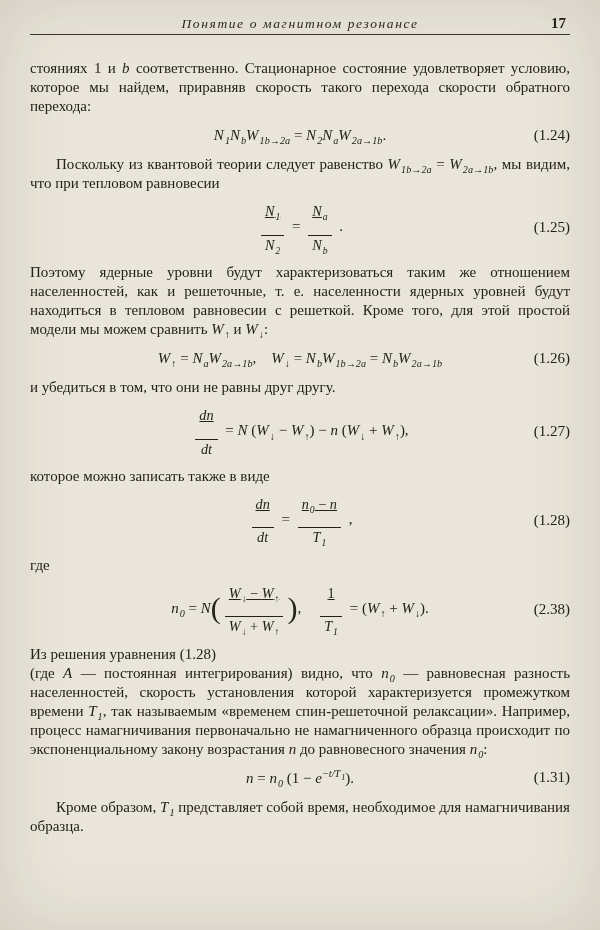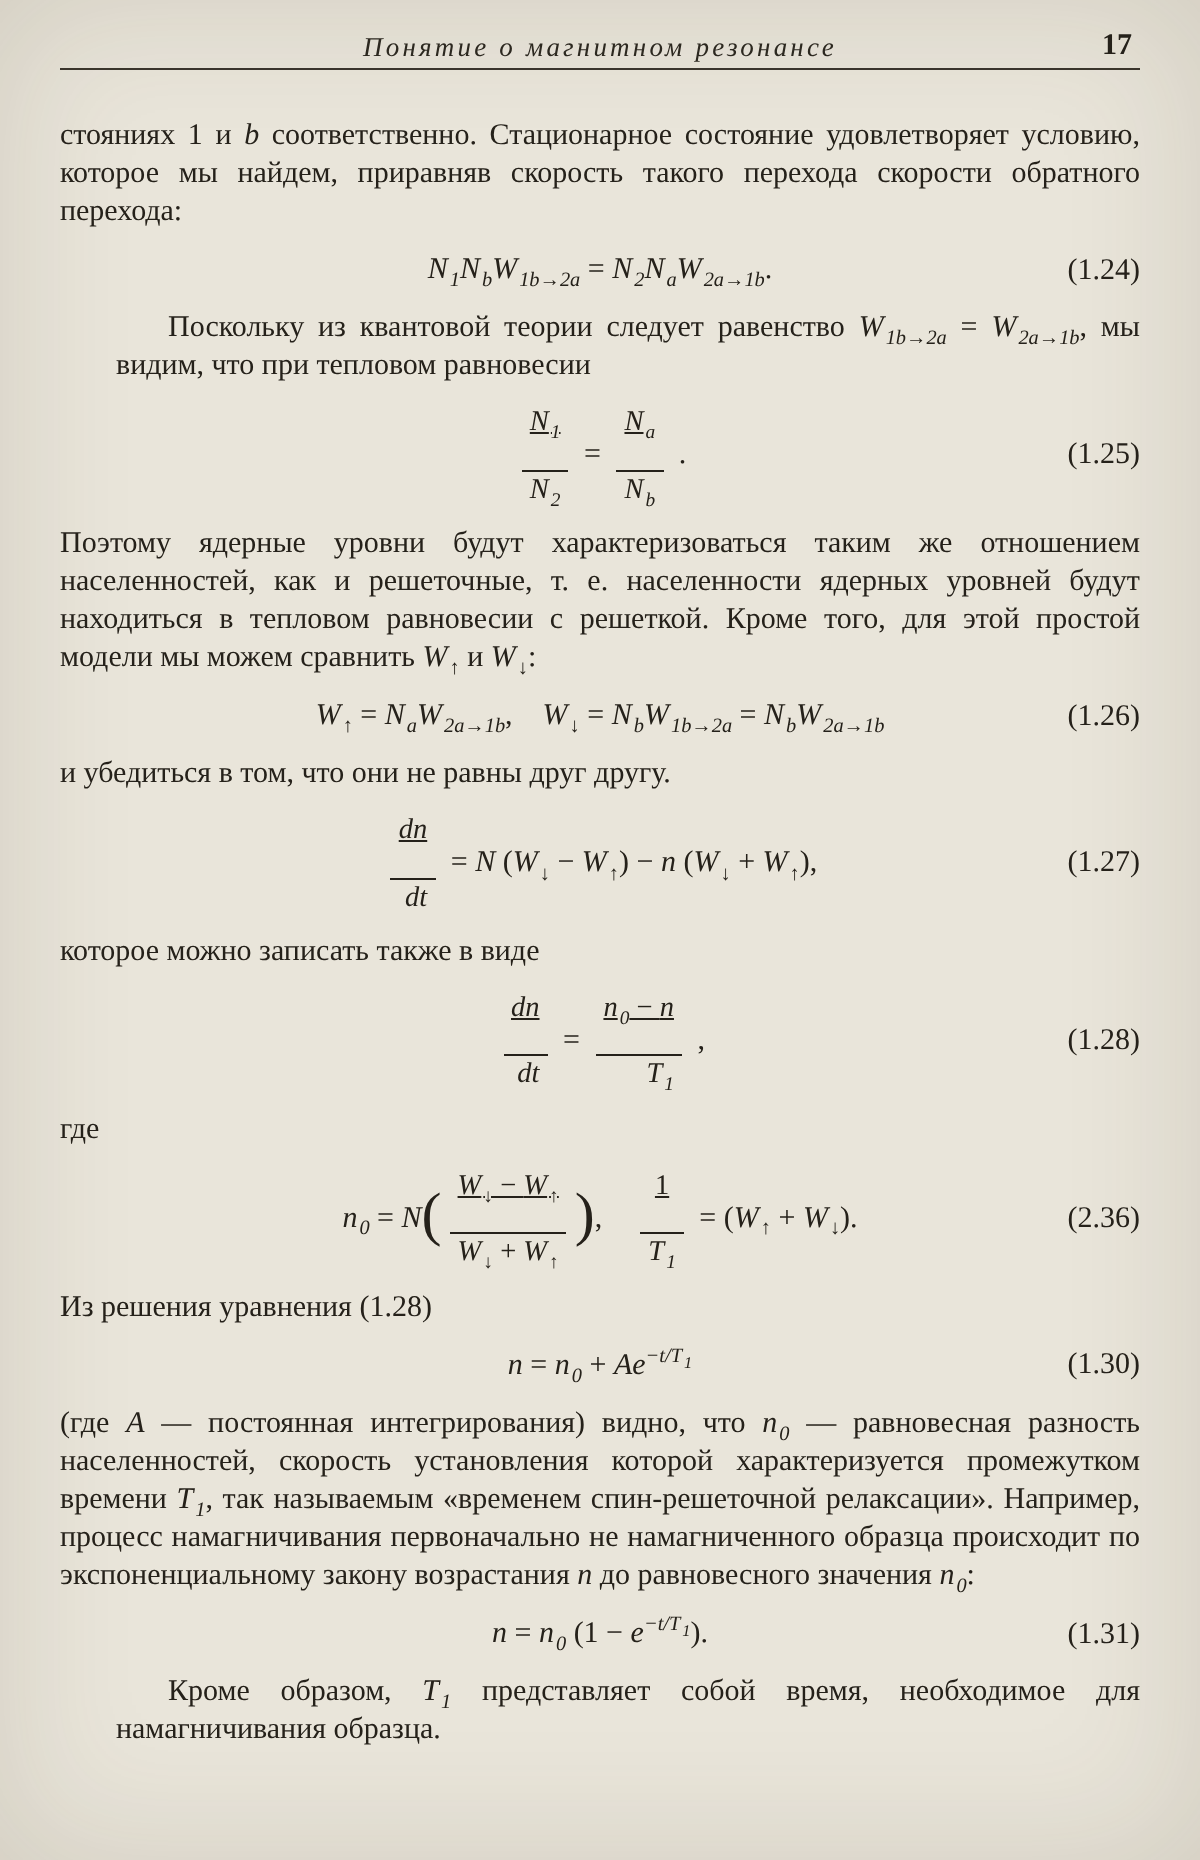--- a/index.html
+++ b/index.html
@@ -45,21 +45,21 @@
     right:4px;
     top:0;
     font-weight:bold;
     font-size:15px;
   }
   
   .para{
     margin:0;
     text-align:justify;
   }
-  .para.indent{ text-indent:26px;margin-left:28px; }
+  .para.indent{ text-indent:26px; }
   
   .equation{
     position:relative;
     text-align:center;
     margin:10px 0;
     padding:0 44px;
   }
   .eq-math{
     display:inline-block;
     white-space:nowrap;
@@ -95,21 +95,20 @@
   }
   .frac .num{
     display:block;
     padding:0 4px 15px 4px;
     border-bottom:1px solid currentColor;
     text-decoration:underline;
   }
   .frac .den{
     display:block;
     padding:1px 4px 0 4px;
-    text-align:right;
   }
   .bp{
     font-size:2em;
     line-height:1;
     vertical-align:middle;
     position:relative;
     top:-0.06em;
     font-style:normal;
   }
 </style>
@@ -156,29 +155,25 @@
 
   <div class="equation">
     <span class="eq-math"><span class="frac"><span class="num"><span class="it">dn</span></span><span class="den"><span class="it">dt</span></span></span><span> = </span><span class="frac"><span class="num"><span class="it">n</span><sub>0</sub><span> − </span><span class="it">n</span></span><span class="den"><span class="it">T</span><sub>1</sub></span></span><span> ,</span></span>
     <span class="eq-number">(1.28)</span>
   </div>
 
   <p class="para"><span>где</span></p>
 
   <div class="equation">
     <span class="eq-math"><span class="it">n</span><sub>0</sub><span> = </span><span class="it">N</span><span class="bp">(</span><span class="frac"><span class="num"><span class="it">W</span><sub>↓</sub><span> − </span><span class="it">W</span><sub>↑</sub></span><span class="den"><span class="it">W</span><sub>↓</sub><span> + </span><span class="it">W</span><sub>↑</sub></span></span><span class="bp">)</span><span>, </span><span class="frac"><span class="num"><span>1</span></span><span class="den"><span class="it">T</span><sub>1</sub></span></span><span> = (</span><span class="it">W</span><sub>↑</sub><span> + </span><span class="it">W</span><sub>↓</sub><span>).</span></span>
-    <span class="eq-number">(2.36)</span>
+    <span class="eq-number">(2.38)</span>
   </div>
 
   <p class="para"><span>Из решения уравнения (1.28)</span></p>
 
-  <div class="equation">
-    <span class="eq-math"><span class="it">n</span><span> = </span><span class="it">n</span><sub>0</sub><span> + </span><span class="it">Ae</span><sup><span class="it">−t/T</span><sub>1</sub></sup></span>
-    <span class="eq-number">(1.30)</span>
-  </div>
 
   <p class="para"><span>(где </span><span class="it">A</span><span> — постоянная интегрирования) видно, что </span><span class="it">n</span><sub>0</sub><span> — равновесная разность населенностей, скорость установления которой характеризуется промежутком времени </span><span class="it">T</span><sub>1</sub><span>, так называемым «временем спин-решеточной релаксации». Например, процесс намагничивания первоначально не намагниченного образца происходит по экспоненциальному закону возрастания </span><span class="it">n</span><span> до равновесного значения </span><span class="it">n</span><sub>0</sub><span>:</span></p>
 
   <div class="equation">
     <span class="eq-math"><span class="it">n</span><span> = </span><span class="it">n</span><sub>0</sub><span> (1 − </span><span class="it">e</span><sup><span class="it">−t/T</span><sub>1</sub></sup><span>).</span></span>
     <span class="eq-number">(1.31)</span>
   </div>
 
   <p class="para indent"><span>Кроме образом, </span><span class="it">T</span><sub>1</sub><span> представляет собой время, необходимое для намагничивания образца.</span></p>
 

